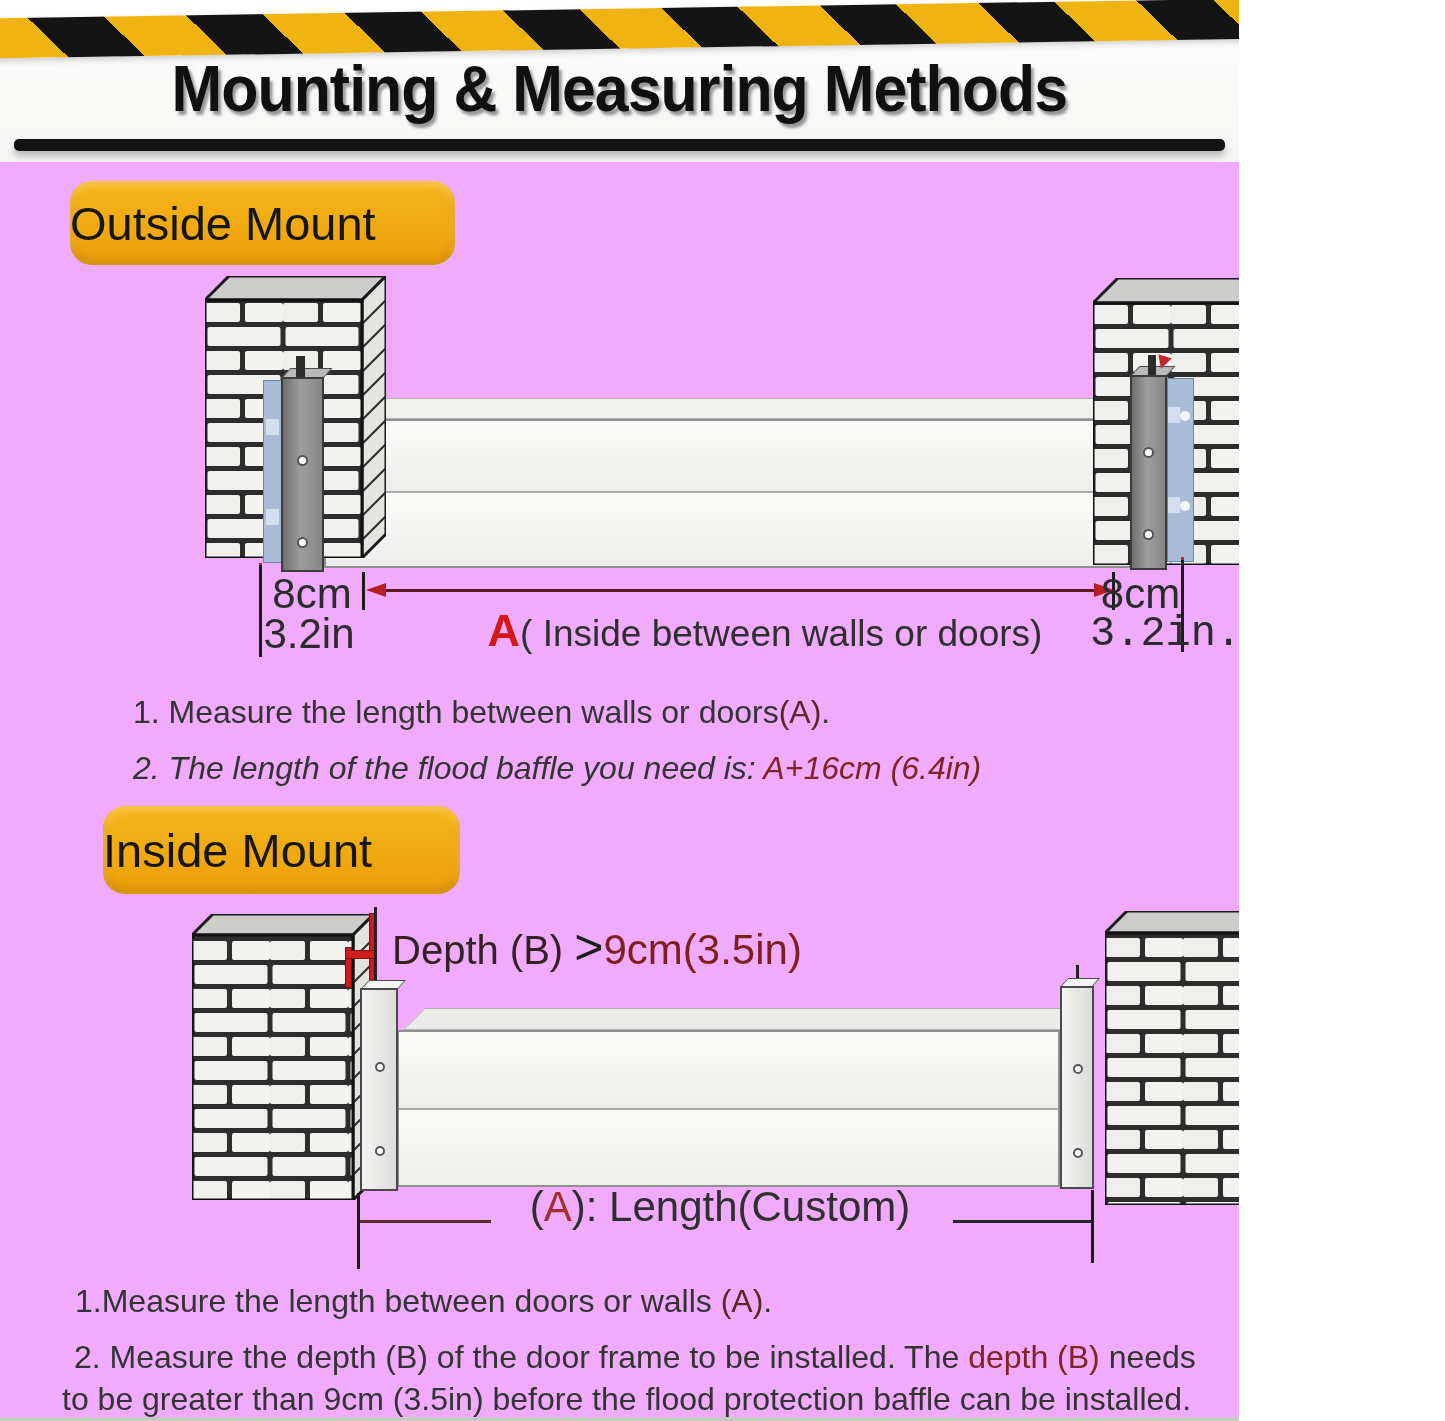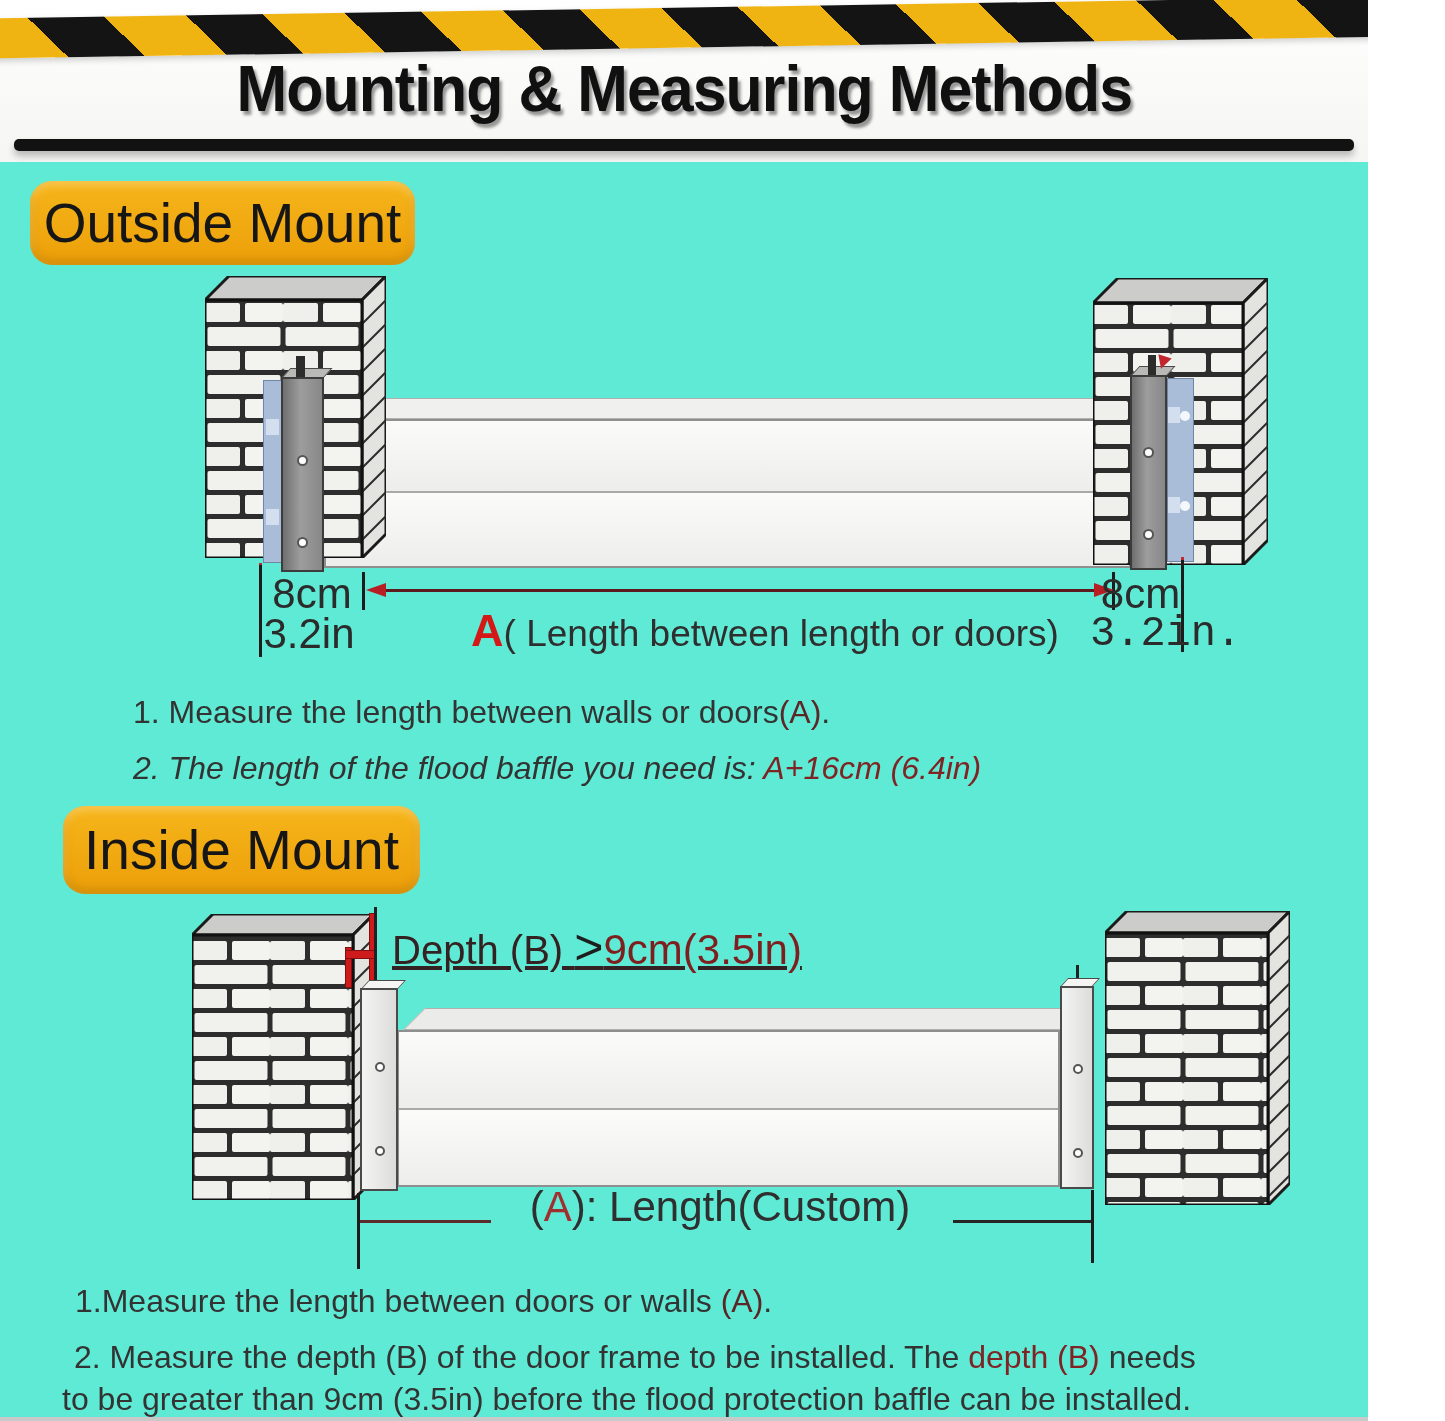--- a/index.html
+++ b/index.html
@@ -1,18 +1,18 @@
 <!DOCTYPE html>
 <html><head>
 <meta charset="utf-8">
 <style>
   html,body{margin:0;padding:0;background:#ffffff;}
   .page{
-    position:relative;width:1368px;height:1421px;overflow:hidden;
-    background:#5eead4;font-family:"Liberation Sans",sans-serif;color:#2e2e2e;
+    position:relative;width:1239px;height:1421px;overflow:hidden;
+    background:#f0abfc;font-family:"Liberation Sans",sans-serif;color:#2e2e2e;
     border-bottom:4px solid #c9c9c9;box-sizing:border-box;
   }
   
   .header{position:absolute;left:0;top:0;width:100%;height:162px;background:linear-gradient(#ffffff,#f5f5f3);}
   .tape{
     position:absolute;left:-14px;top:7px;width:1475px;height:40px;
     background:repeating-linear-gradient(45deg,#f0b412 0 58px,#141414 58px 112px);
     transform:rotate(-0.9deg);box-shadow:0 3px 6px rgba(0,0,0,.18);
   }
   .page-title{
@@ -20,24 +20,25 @@
     font-size:64px;font-weight:bold;color:#101010;letter-spacing:-1px;
     text-shadow:3px 4px 3px rgba(70,70,70,.55);
   }
   .page-title span{display:inline-block;transform:scaleX(.95);}
   .title-bar{
     position:absolute;left:14px;right:14px;top:139px;height:12px;background:#121212;
     border-radius:5px;box-shadow:0 5px 7px rgba(0,0,0,.25);
   }
   
   .badge{
-    position:absolute;display:flex;align-items:center;justify-content:center;
+    position:absolute;display:flex;align-items:center;justify-content:flex-start;
     background:linear-gradient(#f6b51b,#ec9f09);border-radius:22px;
-    font-size:55px;color:#161616;letter-spacing:0;
+    font-size:47px;color:#161616;letter-spacing:0;
     box-shadow:inset 0 -5px 10px rgba(150,95,0,.30), inset 0 4px 8px rgba(255,230,160,.5);
+    margin-left:40px;
   }
   .badge-outside{left:30px;top:181px;width:385px;height:84px;}
   .badge-inside{left:63px;top:806px;width:357px;height:88px;}
   .pillar{position:absolute;}
   .barrier{
     position:absolute;border:2px solid #8f8f8f;box-sizing:border-box;background:#f6f6f4;
   }
   .barrier .panel{box-sizing:border-box;width:100%;background:linear-gradient(180deg,#fbfbf9,#ededeb);}
   .barrier .panel + .panel{border-top:2px solid #a9a9a7;}
   .barrier-top{
@@ -59,21 +60,21 @@
   .mline{position:absolute;height:3px;}
   .arrow-line{position:absolute;height:3px;background:#5d1a1f;}
   .arrow-head{position:absolute;width:0;height:0;border-top:7px solid transparent;border-bottom:7px solid transparent;}
   .arrow-head.left{border-right:20px solid #b71f25;}
   .arrow-head.right{border-left:20px solid #b71f25;}
   .mtext{position:absolute;font-size:42px;color:#2b2b2b;text-align:center;}
   .spanlabel{position:absolute;text-align:center;font-size:37px;color:#2f2f2f;}
   .red-a{color:#d41717;font-weight:bold;font-size:45px;}
   .maroon{color:#7e2424;}
   .maroon-dim{color:#5a2626;}
-  .depth-label{position:absolute;font-size:40px;color:#342222;white-space:nowrap;text-decoration:underline;}
+  .depth-label{position:absolute;font-size:40px;color:#342222;white-space:nowrap;}
   .depth-gt{font-size:50px;color:#1d1d1d;font-weight:normal;}
   .depth-val{color:#7e1f1f;font-size:42px;}
   .len-label{position:absolute;text-align:center;font-size:42px;color:#2f2f2f;white-space:nowrap;}
   .len-a{color:#a03030;}
   .redH{position:absolute;background:#cf1b1b;border:1px solid #7e1010;box-sizing:border-box;}
   .pole{position:absolute;background:#222;}
   .redtri{position:absolute;width:0;height:0;border-left:7px solid transparent;border-right:7px solid transparent;
     border-top:13px solid #c1272d;transform:rotate(18deg);}
   
   .instr{position:absolute;font-size:32px;color:#333;white-space:nowrap;}
@@ -165,21 +166,21 @@
 
     <div class="arrow-line" style="left:380px;top:589px;width:720px;"></div>
     <div class="arrow-head left" style="left:366px;top:583px;"></div>
     <div class="arrow-head right" style="left:1094px;top:583px;"></div>
 
     <div class="mtext" style="left:262px;top:570px;width:100px;">8cm</div>
     <div class="mtext" style="left:255px;top:610px;width:108px;">3.2in</div>
     <div class="mtext" style="left:1098px;top:570px;width:85px;">8cm</div>
     <div class="mtext" style="left:1090px;top:610px;width:95px;font-family:Liberation Mono, monospace;">3.2in.</div>
     <div class="spanlabel" style="left:400px;top:605px;width:730px;">
-      <span class="red-a">A</span><span>( Length between length or doors)</span>
+      <span class="red-a">A</span><span>( Inside between walls or doors)</span>
     </div>
   </div>
 
   <div class="instr" style="left:133px;top:694px;">
     <span>1. Measure the length between walls or doors</span><span class="maroon-dim">(A)</span><span>.</span>
   </div>
   <div class="instr" style="left:133px;top:750px;font-style:italic;">
     <span>2. The length of the flood baffle you need is: </span><span class="maroon">A+16cm (6.4in)</span>
   </div>
 

